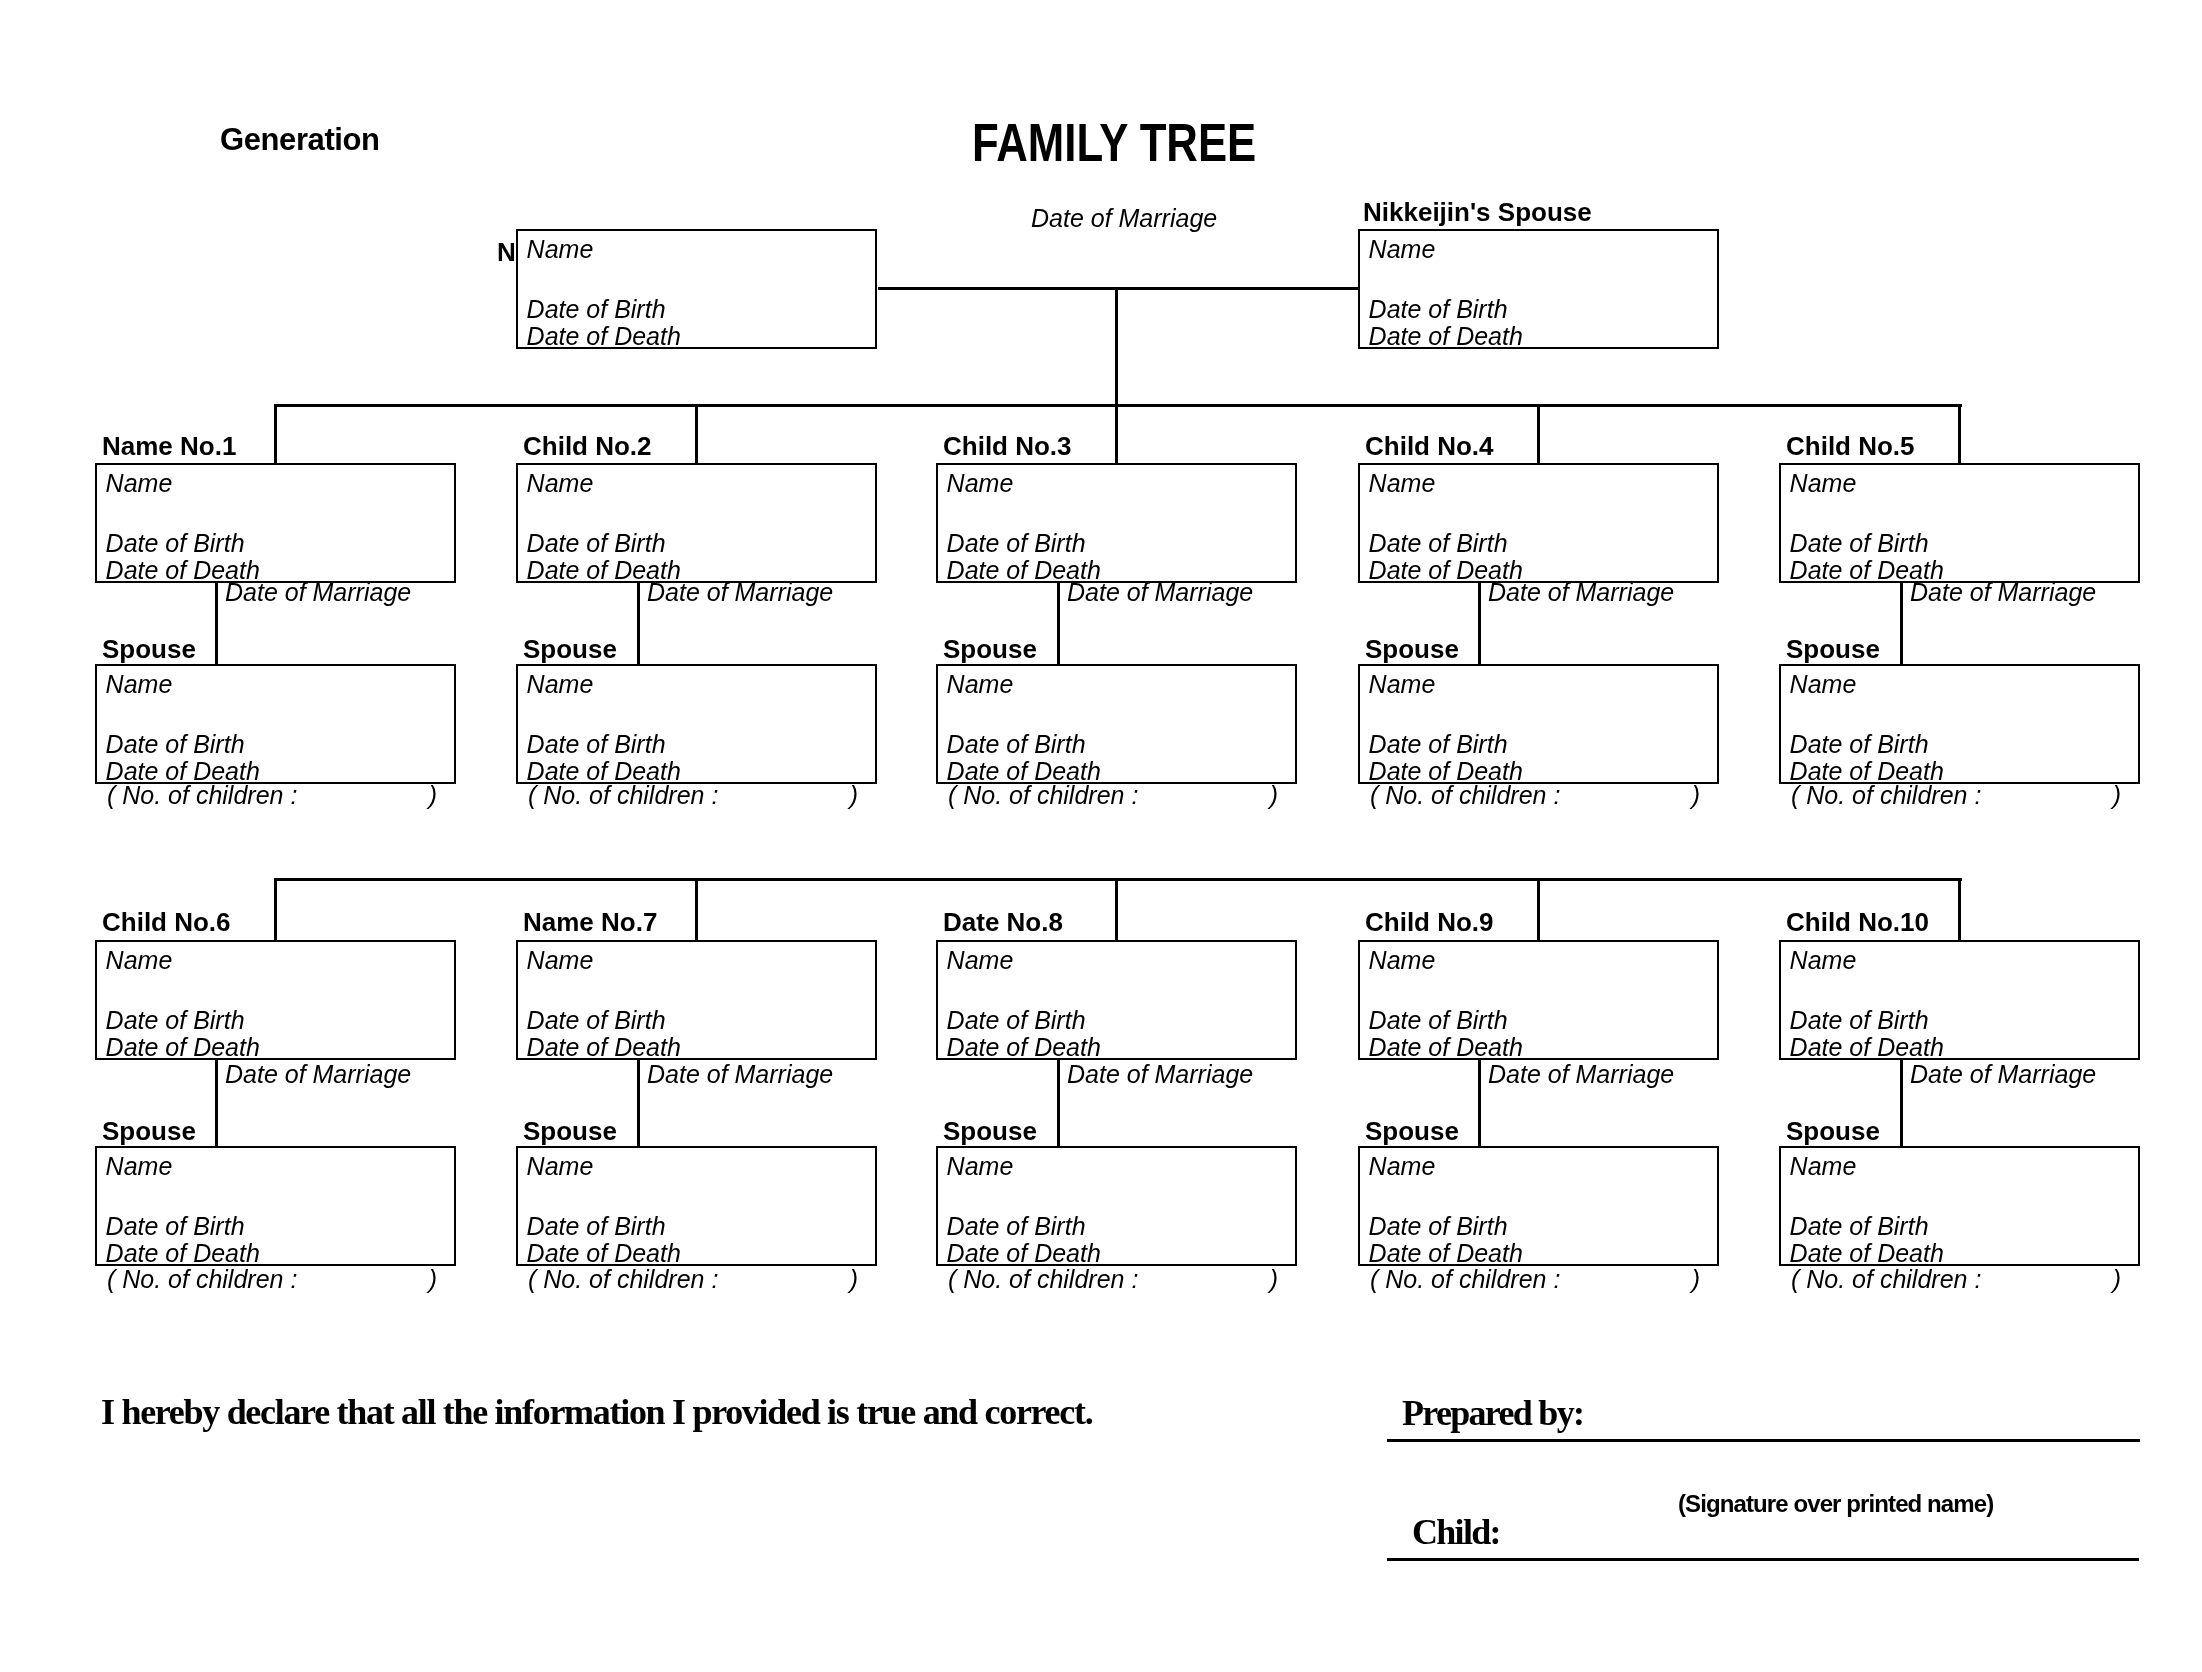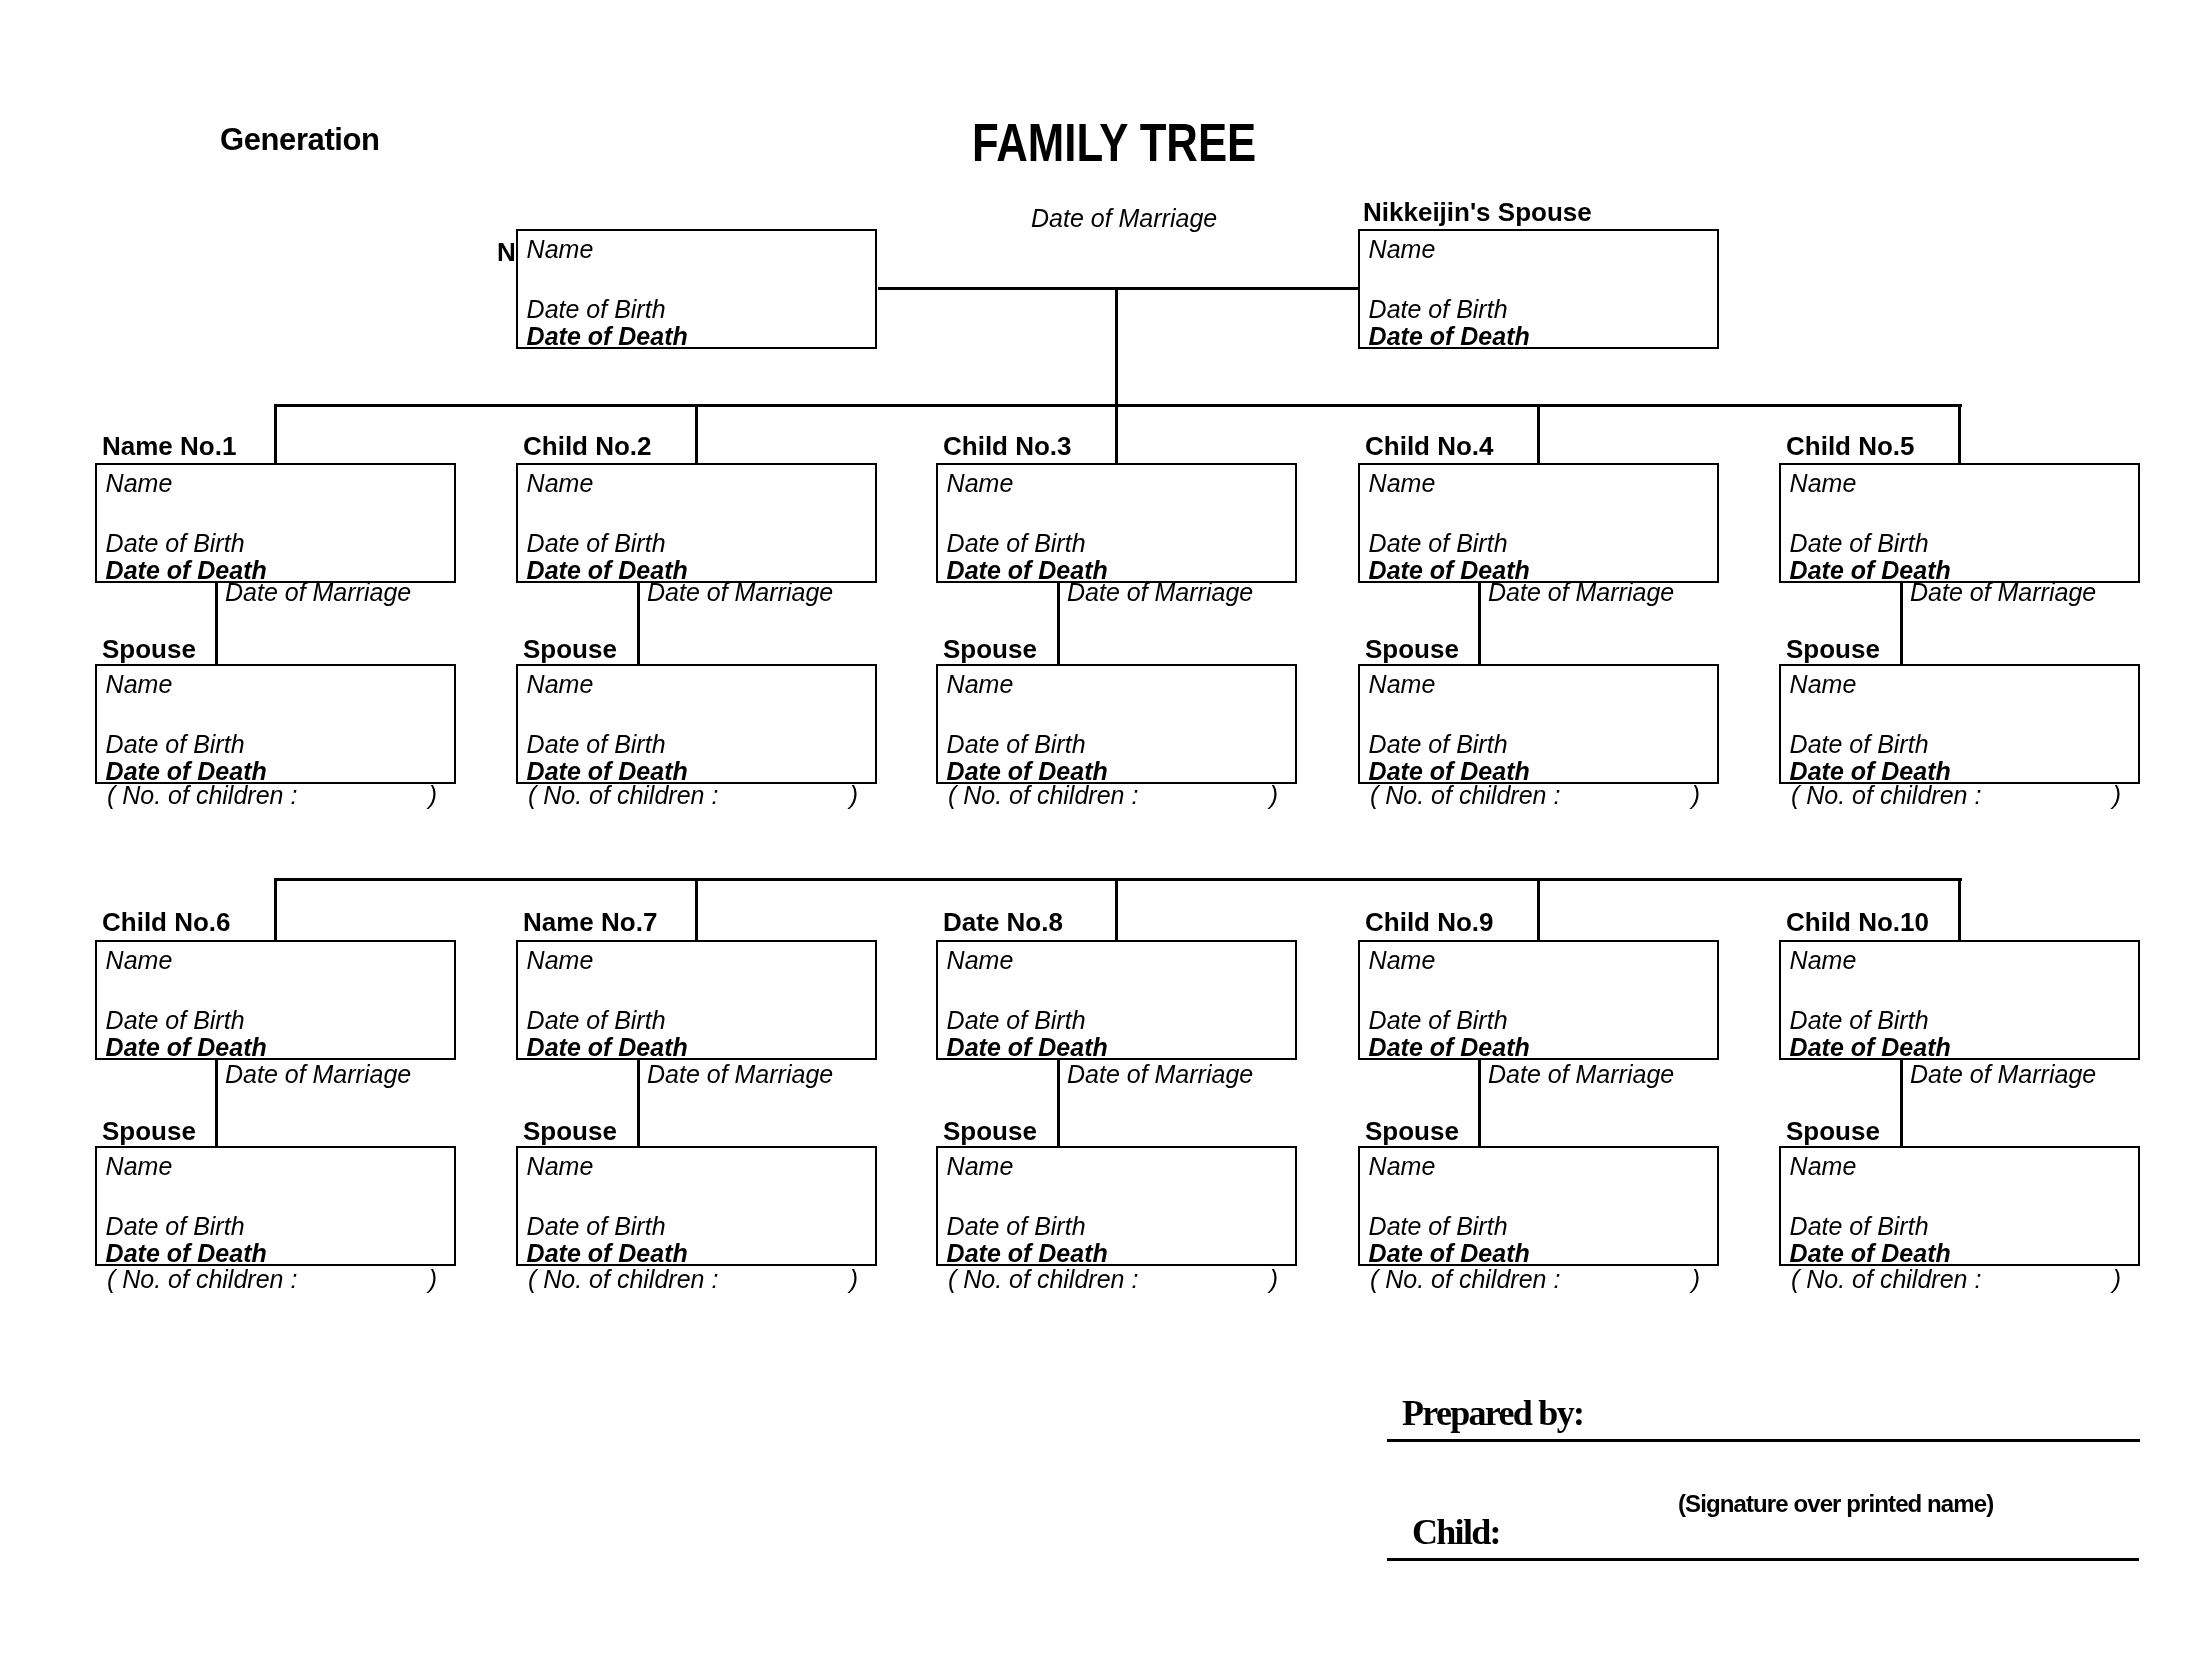--- a/index.html
+++ b/index.html
@@ -45,21 +45,21 @@
     border:2.6px solid #000;background:#fff;
     box-sizing:border-box;
   }
   .f{
     position:absolute;left:8.6px;
     font:italic 25px "Liberation Sans",sans-serif;
     white-space:nowrap;
   }
   .f-name{top:4.3px;}
   .f-birth{top:64px;}
-  .f-death{top:91px;font-weight:bold;}
+  .f-death{top:91px;}
   
   .hline,.vline{position:absolute;background:#000;}
   
   .noc{
     position:absolute;width:330px;
     display:flex;justify-content:space-between;
     font:italic 25px "Liberation Sans",sans-serif;
     white-space:nowrap;
   }
   
@@ -299,20 +299,21 @@
         <div class="f f-name" style="">Name</div>
         <div class="f f-birth" style="">Date of Birth</div>
         <div class="f f-death" style="">Date of Death</div>
       </div>
       <div class="noc" style="left: 1791px; top: 1265px;">
         <span>( No. of children :</span>
         <span>)</span>
       </div>
     </div>
 
+  <div class="declaration">I hereby declare that all the information I provided is true and correct.</div>
   <div class="prepared">Prepared by:</div>
   <div class="hline" style="left:1387px;top:1439px;width:753px;height:2.6px;"></div>
   <div class="sig-note">(Signature over printed name)</div>
   <div class="date-label">Child:</div>
   <div class="hline" style="left:1387px;top:1558px;width:752px;height:2.6px;"></div>
 
 </div>
 
 
 </body></html>

